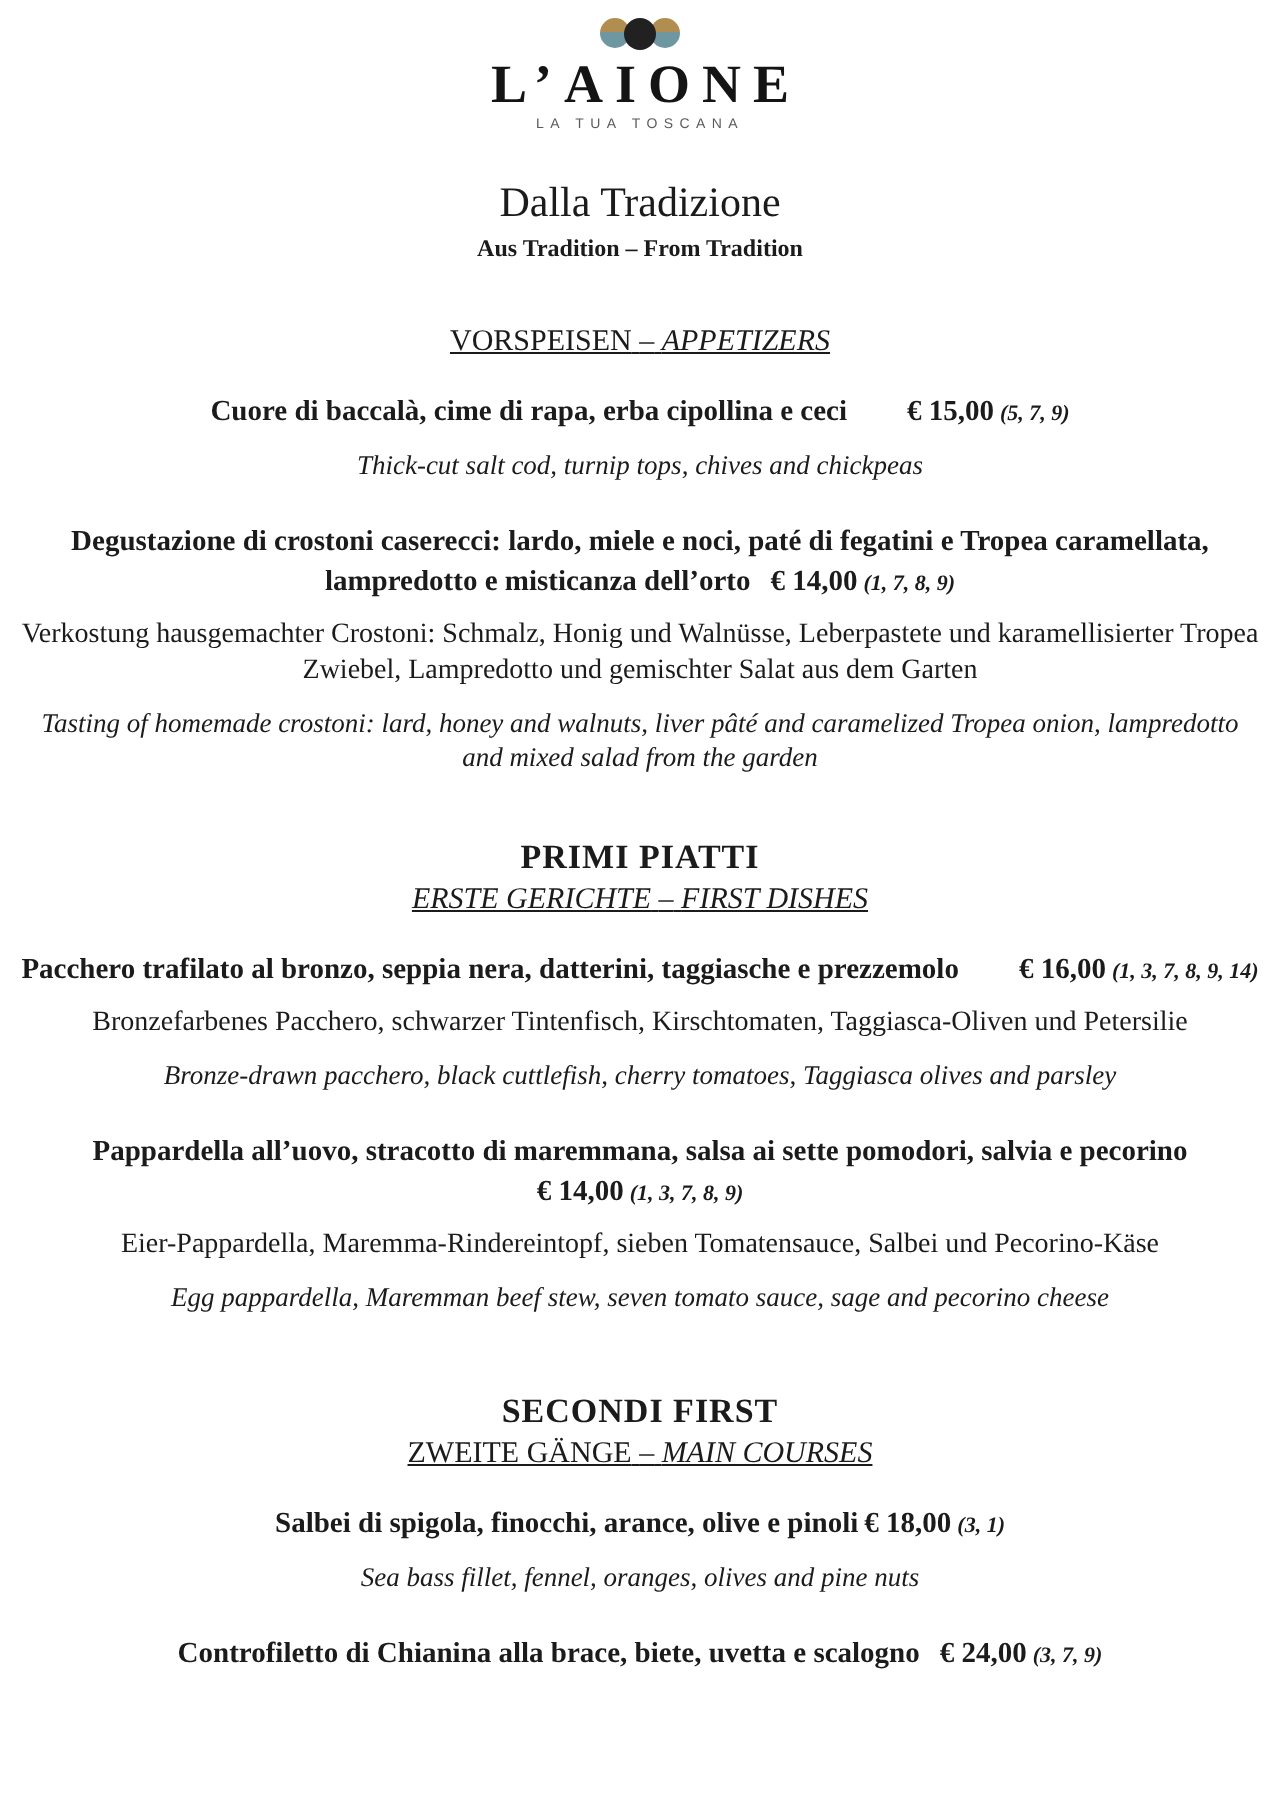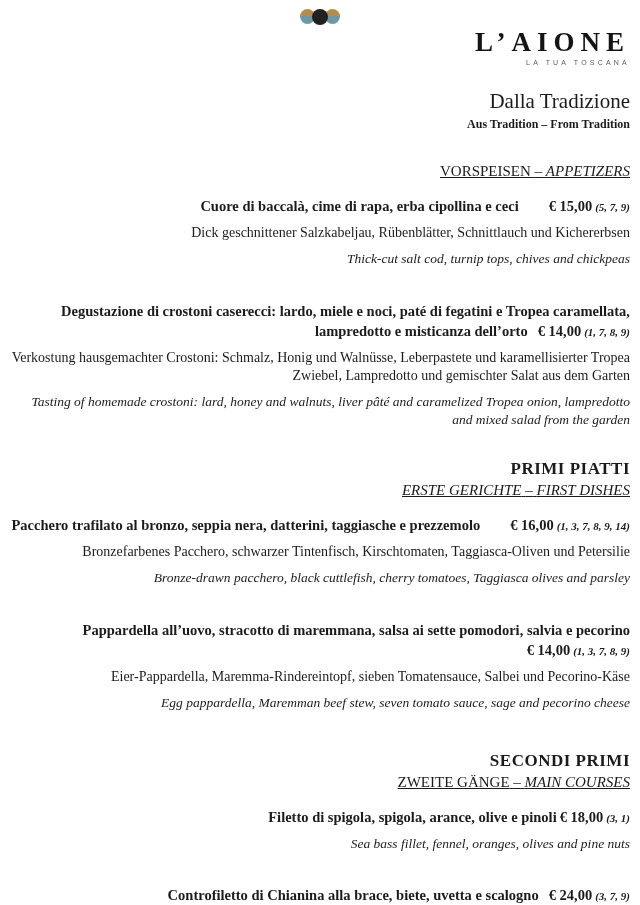--- a/index.html
+++ b/index.html
@@ -6,21 +6,21 @@
   .page {
     width: 640px;
     height: 905px;
     margin: 0 auto;
     background: #ffffff;
     color: #1b1b1b;
     font-family: "Liberation Serif", serif;
     overflow: hidden;
     box-sizing: border-box;
     padding: 8px 10px 0 10px;
-    text-align: right;
+    text-align: center;
   }
 
   
   .logo-dots { display: flex; justify-content: center; align-items: center; height: 17px; }
   .dot { width: 15px; height: 15px; border-radius: 50%; }
   .dot.side { background: linear-gradient(to bottom, var(--gold) 0 46%, var(--slate) 46% 100%); }
   .dot.mid { background: var(--ink); width: 16px; height: 16px; margin: 0 -3px; position: relative; z-index: 1; }
   .brand {
     margin-top: 2px;
     font-size: 27px;
@@ -42,21 +42,21 @@
   .title-de-en { font-size: 12px; font-weight: bold; margin-top: 3px; }
 
   
   .section { margin-top: 31px; }
   .section.secondi { margin-top: 39px; }
   .section-title { font-size: 17px; font-weight: bold; letter-spacing: 0.5px; margin: 0; }
   .section-sub { font-size: 15px; margin: 3px 0 0 0; text-decoration: underline; }
   .section-sub em, .section-sub.all-italic { font-style: italic; }
 
   .item { margin-top: 16px; }
-  .item + .item { margin-top: 33px; }
+  .item + .item { margin-top: 19px; }
   .item-title { font-size: 14.5px; font-weight: bold; margin: 0; line-height: 1.38; }
   .price { white-space: nowrap; }
   .gap-wide  { margin-left: 30px; }
   .gap-mid   { margin-left: 10px; }
   .gap-small { margin-left: 3px; }
   .price-line-break { display: block; font-weight: bold; }
   .allergens { font-weight: bold; font-style: italic; font-size: 11px; margin-left: 3px; }
   .item-de { font-size: 14px; font-weight: normal; margin: 8px 0 0 0; line-height: 1.3; }
   .item-en { font-size: 13.5px; font-style: italic; margin: 8px 0 0 0; line-height: 1.3; }
 </style>
@@ -74,21 +74,20 @@
   <div class="tagline">LA TUA TOSCANA</div>
 
   <div class="title-it">Dalla Tradizione</div>
   <div class="title-de-en">Aus Tradition – From Tradition</div>
 
   <div class="section">
     <p class="section-sub"><span>VORSPEISEN</span> <span>–</span> <em>APPETIZERS</em></p>
 
     <div class="item">
       <p class="item-title"><span>Cuore di baccalà, cime di rapa, erba cipollina e ceci</span><span class="price gap-wide">€ 15,00</span><span class="allergens">(5, 7, 9)</span></p>
-      <p class="item-de">Dick geschnittener Salzkabeljau, Rübenblätter, Schnittlauch und Kichererbsen</p>
       <p class="item-en">Thick-cut salt cod, turnip tops, chives and chickpeas</p>
     </div>
 
     <div class="item">
       <p class="item-title"><span>Degustazione di crostoni caserecci: lardo, miele e noci, paté di fegatini e Tropea caramellata, lampredotto e misticanza dell’orto</span><span class="price gap-mid">€ 14,00</span><span class="allergens">(1, 7, 8, 9)</span></p>
       <p class="item-de">Verkostung hausgemachter Crostoni: Schmalz, Honig und Walnüsse, Leberpastete und karamellisierter Tropea Zwiebel, Lampredotto und gemischter Salat aus dem Garten</p>
       <p class="item-en">Tasting of homemade crostoni: lard, honey and walnuts, liver pâté and caramelized Tropea onion, lampredotto and mixed salad from the garden</p>
     </div>
   </div>
 
@@ -103,25 +102,25 @@
     </div>
 
     <div class="item">
       <p class="item-title"><span>Pappardella all’uovo, stracotto di maremmana, salsa ai sette pomodori, salvia e pecorino</span><span class="price-line-break"><span class="price">€ 14,00</span><span class="allergens">(1, 3, 7, 8, 9)</span></span></p>
       <p class="item-de">Eier-Pappardella, Maremma-Rindereintopf, sieben Tomatensauce, Salbei und Pecorino-Käse</p>
       <p class="item-en">Egg pappardella, Maremman beef stew, seven tomato sauce, sage and pecorino cheese</p>
     </div>
   </div>
 
   <div class="section secondi">
-    <h2 class="section-title">SECONDI PRIMI</h2>
+    <h2 class="section-title">SECONDI FIRST</h2>
     <p class="section-sub"><span>ZWEITE GÄNGE</span> <span>–</span> <em>MAIN COURSES</em></p>
 
     <div class="item">
-      <p class="item-title"><span>Filetto di spigola, spigola, arance, olive e pinoli</span><span class="price gap-small">€ 18,00</span><span class="allergens">(3, 1)</span></p>
+      <p class="item-title"><span>Salbei di spigola, finocchi, arance, olive e pinoli</span><span class="price gap-small">€ 18,00</span><span class="allergens">(3, 1)</span></p>
       <p class="item-en">Sea bass fillet, fennel, oranges, olives and pine nuts</p>
     </div>
 
     <div class="item">
       <p class="item-title"><span>Controfiletto di Chianina alla brace, biete, uvetta e scalogno</span><span class="price gap-mid">€ 24,00</span><span class="allergens">(3, 7, 9)</span></p>
 
     </div>
   </div>
 
 </div>

